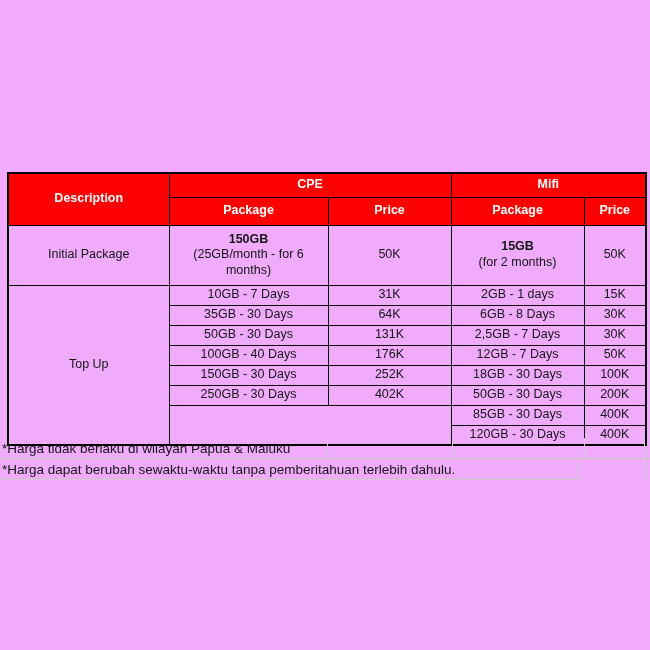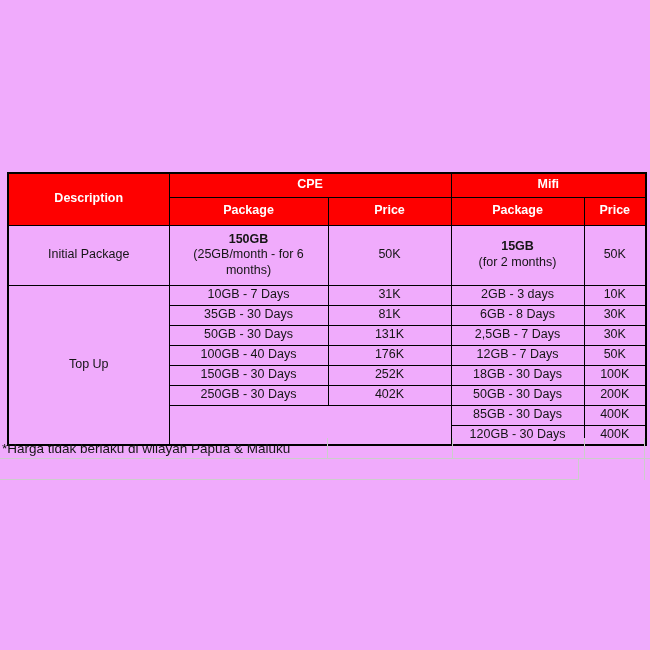--- a/index.html
+++ b/index.html
@@ -121,26 +121,26 @@
         <span class="pkg-main">15GB</span>
         <span class="pkg-detail">(for 2 months)</span>
       </td>
       <td>50K</td>
     </tr>
 
     <tr class="topup-row">
       <td class="bold" rowspan="8">Top Up</td>
       <td>10GB - 7 Days</td>
       <td>31K</td>
-      <td>2GB - 3 days</td>
-      <td>10K</td>
+      <td>2GB - 1 days</td>
+      <td>15K</td>
     </tr>
     <tr class="topup-row">
       <td>35GB - 30 Days</td>
-      <td>81K</td>
+      <td>64K</td>
       <td>6GB - 8 Days</td>
       <td>30K</td>
     </tr>
     <tr class="topup-row">
       <td>50GB - 30 Days</td>
       <td>131K</td>
       <td>2,5GB - 7 Days</td>
       <td>30K</td>
     </tr>
     <tr class="topup-row">
@@ -175,19 +175,20 @@
 
   <div class="footnotes">
     <div class="fn-row fn-row-1">
       <span class="fn-text">*Harga tidak berlaku di wilayah Papua &amp; Maluku</span>
       <span class="gridline-v" style="left:327px; top:0; height:20px;"></span>
       <span class="gridline-v" style="left:452px; top:0; height:20px;"></span>
       <span class="gridline-v" style="left:584px; top:0; height:20px;"></span>
       <span class="gridline-v" style="left:644px; top:0; height:20px;"></span>
     </div>
     <div class="fn-row fn-row-2">
+      <span class="fn-text">*Harga dapat berubah sewaktu-waktu tanpa pemberitahuan terlebih dahulu.</span>
       <span class="gridline-v" style="left:578px; top:0; height:21px;"></span>
       <span class="gridline-v" style="left:644px; top:0; height:21px;"></span>
       <span class="gridline-h" style="left:0; top:20px; width:578px;"></span>
     </div>
   </div>
 
 </div>
 
 </body></html>

